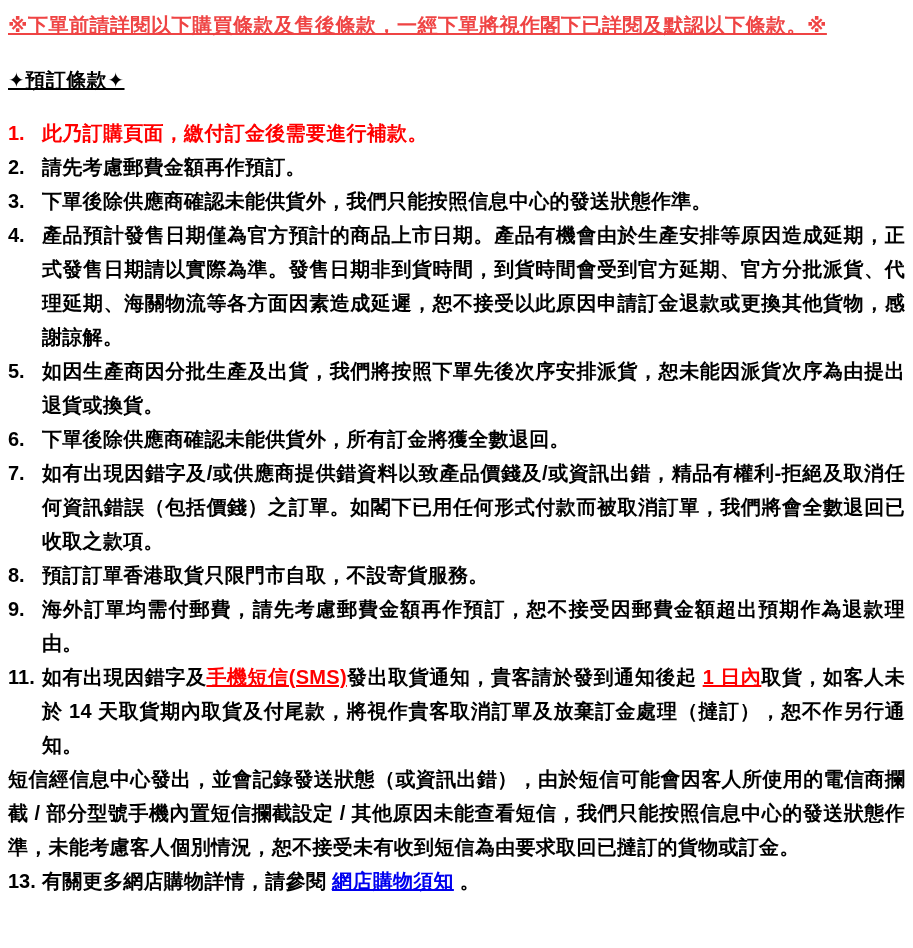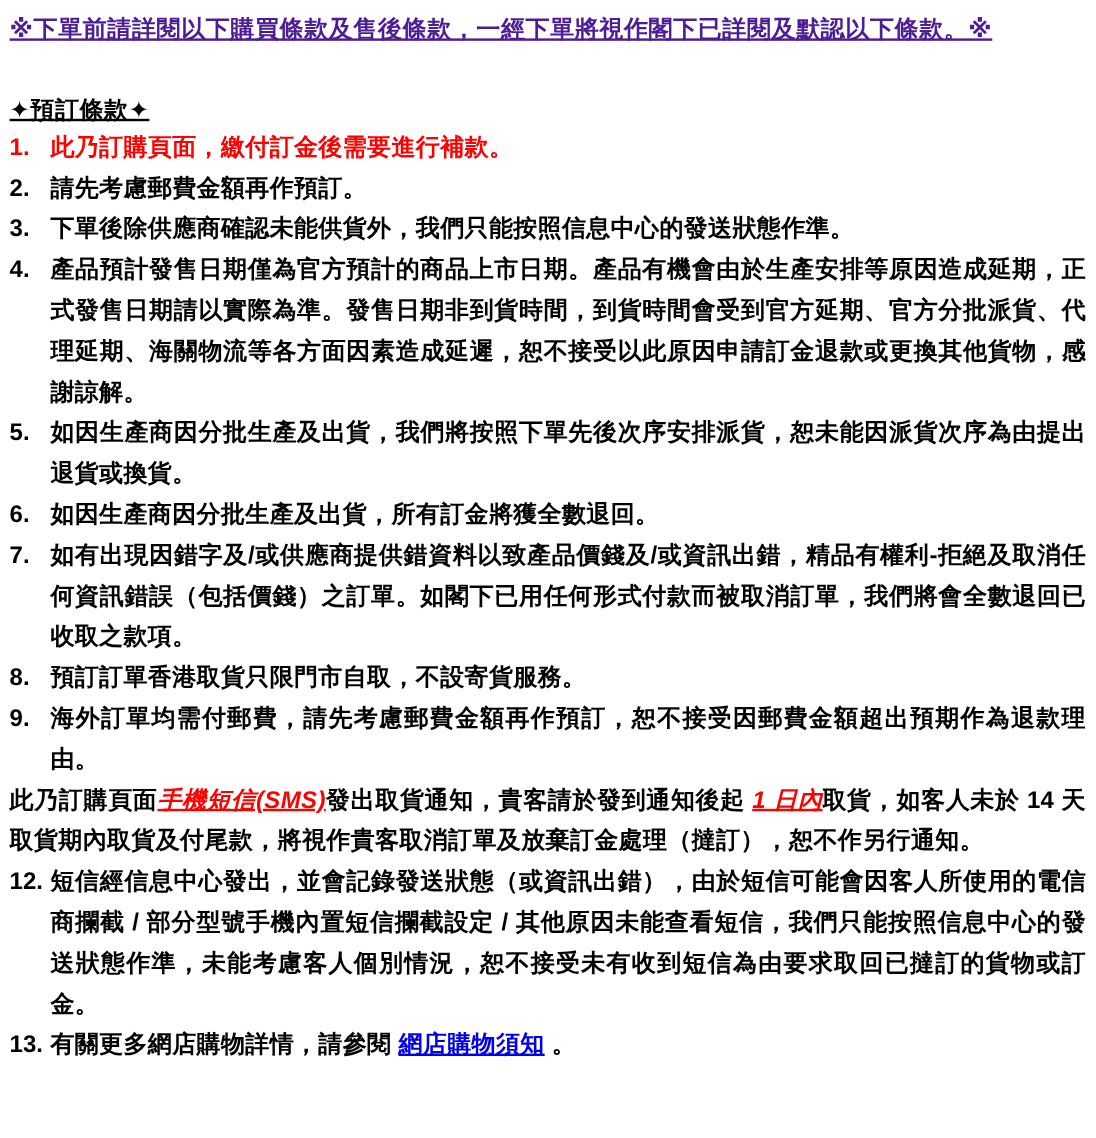--- a/index.html
+++ b/index.html
@@ -6,31 +6,32 @@
   html, body { background: #ffffff; }
   body {
     width: 913px;
     min-height: 948px;
     font-family: "Liberation Sans", "DejaVu Sans", sans-serif;
     font-weight: 700;
     color: #000000;
     padding: 10px 8px 12px 8px;
   }
   .notice {
-    color: #4c1d95;
+    color: #ef4444;
     font-size: 20px;
     line-height: 30px;
     text-decoration: underline;
-    margin-bottom: 38px;
+    margin-bottom: 26px;
     letter-spacing: 0.5px;
   }
   .section-title {
     font-size: 20px;
     line-height: 28px;
     text-decoration: underline;
+    margin-bottom: 22px;
     letter-spacing: 0.5px;
   }
   .terms { width: 100%; }
   .term {
     display: flex;
     font-size: 20px;
     line-height: 34px;
   }
   .term .num {
     flex: 0 0 34px;
@@ -38,21 +39,20 @@
   }
   .term .txt {
     flex: 1;
     text-align: justify;
     letter-spacing: 0.3px;
   }
   .term.red, .term.red .num { color: #ff0000; }
   .seg-red-underline {
     color: #ff0000;
     text-decoration: underline;
-    font-style: italic;
   }
   a.seg-link {
     color: #0000ee;
     text-decoration: underline;
     cursor: pointer;
   }
 </style>
 </head>
 <body>
 
@@ -77,39 +77,39 @@
       <div class="term">
         <span class="num">4.</span>
         <span class="txt"><span>產品預計發售日期僅為官方預計的商品上市日期。產品有機會由於生產安排等原因造成延期，正式發售日期請以實際為準。發售日期非到貨時間，到貨時間會受到官方延期、官方分批派貨、代理延期、海關物流等各方面因素造成延遲，恕不接受以此原因申請訂金退款或更換其他貨物，感謝諒解。</span></span>
       </div>
       <div class="term">
         <span class="num">5.</span>
         <span class="txt"><span>如因生產商因分批生產及出貨，我們將按照下單先後次序安排派貨，恕未能因派貨次序為由提出退貨或換貨。</span></span>
       </div>
       <div class="term">
         <span class="num">6.</span>
-        <span class="txt"><span>如因生產商因分批生產及出貨，所有訂金將獲全數退回。</span></span>
+        <span class="txt"><span>下單後除供應商確認未能供貨外，所有訂金將獲全數退回。</span></span>
       </div>
       <div class="term">
         <span class="num">7.</span>
         <span class="txt"><span>如有出現因錯字及/或供應商提供錯資料以致產品價錢及/或資訊出錯，精品有權利-拒絕及取消任何資訊錯誤（包括價錢）之訂單。如閣下已用任何形式付款而被取消訂單，我們將會全數退回已收取之款項。</span></span>
       </div>
       <div class="term">
         <span class="num">8.</span>
         <span class="txt"><span>預訂訂單香港取貨只限門市自取，不設寄貨服務。</span></span>
       </div>
       <div class="term">
         <span class="num">9.</span>
         <span class="txt"><span>海外訂單均需付郵費，請先考慮郵費金額再作預訂，恕不接受因郵費金額超出預期作為退款理由。</span></span>
       </div>
       <div class="term">
-        <span class="txt"><span>此乃訂購頁面</span><span class="seg-red-underline">手機短信(SMS)</span><span>發出取貨通知，貴客請於發到通知後起 </span><span class="seg-red-underline">1 日內</span><span>取貨，如客人未於 14 天取貨期內取貨及付尾款，將視作貴客取消訂單及放棄訂金處理（撻訂），恕不作另行通知。</span></span>
+        <span class="num">11.</span>
+        <span class="txt"><span>如有出現因錯字及</span><span class="seg-red-underline">手機短信(SMS)</span><span>發出取貨通知，貴客請於發到通知後起 </span><span class="seg-red-underline">1 日內</span><span>取貨，如客人未於 14 天取貨期內取貨及付尾款，將視作貴客取消訂單及放棄訂金處理（撻訂），恕不作另行通知。</span></span>
       </div>
       <div class="term">
-        <span class="num">12.</span>
         <span class="txt"><span>短信經信息中心發出，並會記錄發送狀態（或資訊出錯），由於短信可能會因客人所使用的電信商攔截 / 部分型號手機內置短信攔截設定 / 其他原因未能查看短信，我們只能按照信息中心的發送狀態作準，未能考慮客人個別情況，恕不接受未有收到短信為由要求取回已撻訂的貨物或訂金。</span></span>
       </div>
       <div class="term">
         <span class="num">13.</span>
         <span class="txt"><span>有關更多網店購物詳情，請參閱 </span><a class="seg-link" href="#">網店購物須知</a><span> 。</span></span>
       </div>
     </div>
 </div>
 
 </body></html>

